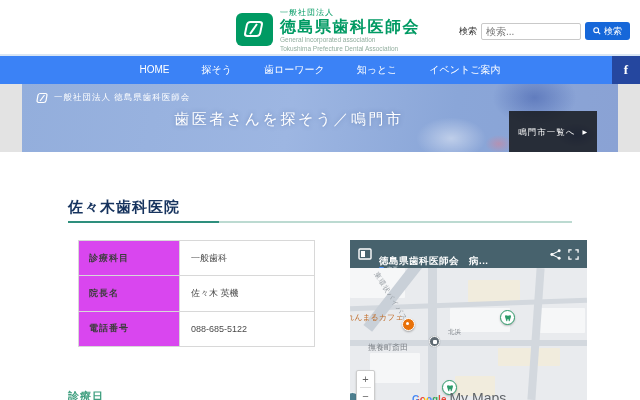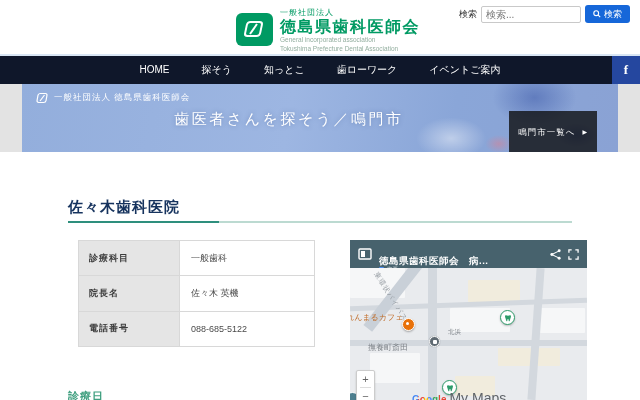--- a/index.html
+++ b/index.html
@@ -9,26 +9,26 @@
     background:#ffffff;
   }
   
   .header{position:relative;height:54px;background:#fff;border-bottom:2px solid #d9e6f4;}
   .logo-row{position:absolute;left:236px;top:7px;display:flex;gap:7px;align-items:flex-start;}
   .logo-mark{width:37px;height:33px;background:#009a63;border-radius:6px;display:flex;align-items:center;justify-content:center;margin-top:6px;}
   .logo-text{display:flex;flex-direction:column;}
   .corp-type{font-size:8px;color:#009a63;letter-spacing:1px;}
   .org-name{font-size:16px;font-weight:bold;color:#009a63;letter-spacing:1.5px;line-height:1.15;}
   .org-en{font-size:6.5px;color:#93ae9f;line-height:1.25;}
-  .search-row{position:absolute;right:10px;top:5px;display:flex;align-items:center;gap:4px;}
+  .search-row{position:absolute;right:10px;top:22px;display:flex;align-items:center;gap:4px;}
   .search-label{font-size:9px;color:#333;}
   .search-input{width:90px;height:13px;font-size:10px;border:1px solid #c9c9c9;border-radius:2px;padding:1px 4px;color:#555;outline:none;}
   .search-btn{height:18px;background:#1667d9;color:#fff;border:none;border-radius:3px;font-size:9px;display:flex;align-items:center;gap:3px;padding:0 8px;cursor:pointer;}
   
-  .nav{position:relative;height:28px;background:#0f172a;display:flex;align-items:center;justify-content:center;gap:0;}
+  .nav{position:relative;height:28px;background:#3b82f6;display:flex;align-items:center;justify-content:center;gap:0;}
   .nav-item{color:#fff;font-size:10px;padding:0 16px;line-height:28px;cursor:pointer;white-space:nowrap;}
   .fb-btn{position:absolute;right:0;top:0;width:28px;height:28px;background:#25479f;color:#fff;display:flex;align-items:center;justify-content:center;font-size:13px;font-family:"Liberation Serif",serif;font-weight:bold;cursor:pointer;}
   
   .hero{position:relative;height:68px;background:#e3e3e3;}
   .banner{position:absolute;left:22px;right:22px;top:0;bottom:0;overflow:hidden;
     background:
       radial-gradient(60px 40px at 86% 20%, rgba(47,76,160,0.45), rgba(47,76,160,0) 70%),
       radial-gradient(50px 30px at 72% 80%, rgba(255,255,255,0.45), rgba(255,255,255,0) 70%),
       radial-gradient(18px 12px at 80% 88%, rgba(214,130,150,0.55), rgba(214,130,150,0) 75%),
       radial-gradient(26px 16px at 93% 75%, rgba(70,100,180,0.5), rgba(70,100,180,0) 75%),
@@ -36,21 +36,21 @@
   }
   .banner-org{position:absolute;left:14px;top:8px;display:flex;align-items:center;gap:5px;color:#fff;font-size:8.5px;letter-spacing:1px;}
   .banner-title{position:absolute;left:0;right:0;top:26px;text-align:center;padding-right:62px;color:#fff;font-size:15px;letter-spacing:2.5px;text-shadow:0 0 4px rgba(60,90,150,0.5);}
   .banner-btn{position:absolute;right:21px;top:27px;height:18px;line-height:18px;background:rgba(12,12,12,0.78);color:#fff;font-size:8.5px;padding:12px 9px;letter-spacing:1px;cursor:pointer;display:flex;align-items:center;gap:7px;}
   .banner-btn .arr{font-size:6px;}
   
   .clinic-heading{position:absolute;left:68px;top:198px;width:504px;font-size:15px;font-weight:bold;color:#16335e;letter-spacing:1px;}
   .heading-rule{position:absolute;left:68px;top:221px;width:504px;height:2px;background:linear-gradient(to right,#2e8f7d 0%,#2e8f7d 30%,#bcdad1 30%,#bcdad1 100%);}
   .info-table{position:absolute;left:78px;top:240px;width:237px;border-collapse:collapse;table-layout:fixed;}
   .info-table td{border:1px solid #d8d8d8;font-size:9px;vertical-align:middle;}
-  .info-table td.lbl{width:80px;background:#e5e5e5;color:#3c3c3c;font-weight:bold;padding:10px 10px;letter-spacing:1px;}
+  .info-table td.lbl{width:80px;background:#d946ef;color:#3c3c3c;font-weight:bold;padding:10px 10px;letter-spacing:1px;}
   .info-table td.val{background:#fff;color:#4a4a4a;padding:10px 11px;line-height:1.6;}
   .r1{height:34px;} .r2{height:34px;} .r3{height:48px;} .r4{height:32px;}
   .next-heading{position:absolute;left:68px;top:389px;font-size:11px;font-weight:bold;color:#3f9f7f;letter-spacing:1px;}
   
   .map{position:absolute;left:350px;top:240px;width:237px;height:160px;overflow:hidden;background:#e9ebee;}
   .map-header{height:28px;background:#47626d;display:flex;align-items:center;padding:0 8px;gap:7px;}
   .map-title-wrap{flex:1;min-width:0;display:flex;flex-direction:column;justify-content:center;line-height:1.2;margin-top:20px;}
   .map-title{color:#fff;font-size:9.5px;font-weight:bold;white-space:nowrap;overflow:hidden;letter-spacing:0.5px;}
   .map-sub{display:flex;align-items:center;gap:3px;font-size:5.5px;color:#cfd8dc;}
   .map-sub .dot{width:5px;height:5px;border-radius:1px;background:#4d8ff5;display:inline-block;}
@@ -104,22 +104,22 @@
           <line x1="6.2" y1="6.2" x2="9" y2="9" stroke="#fff" stroke-width="1.4"></line>
         </svg>
       <span>検索</span>
     </button>
   </div>
 </div>
 
 <div class="nav">
   <span class="nav-item">HOME</span>
   <span class="nav-item">探そう</span>
+  <span class="nav-item">歯ローワーク</span>
   <span class="nav-item">知っとこ</span>
-  <span class="nav-item">歯ローワーク</span>
   <span class="nav-item">イベントご案内</span>
   <div class="fb-btn">f</div>
 </div>
 
 <div class="hero">
   <div class="banner">
     <div class="banner-org">
       <svg width="13" height="12" viewBox="0 0 13 12">
         <rect x="1.5" y="1.5" width="9" height="9" rx="2" fill="none" stroke="#fff" stroke-width="1.2" transform="skewX(-10)" transform-origin="6 6"></rect>
         <path d="M4 9 L8.5 3" stroke="#fff" stroke-width="1.2"></path>

